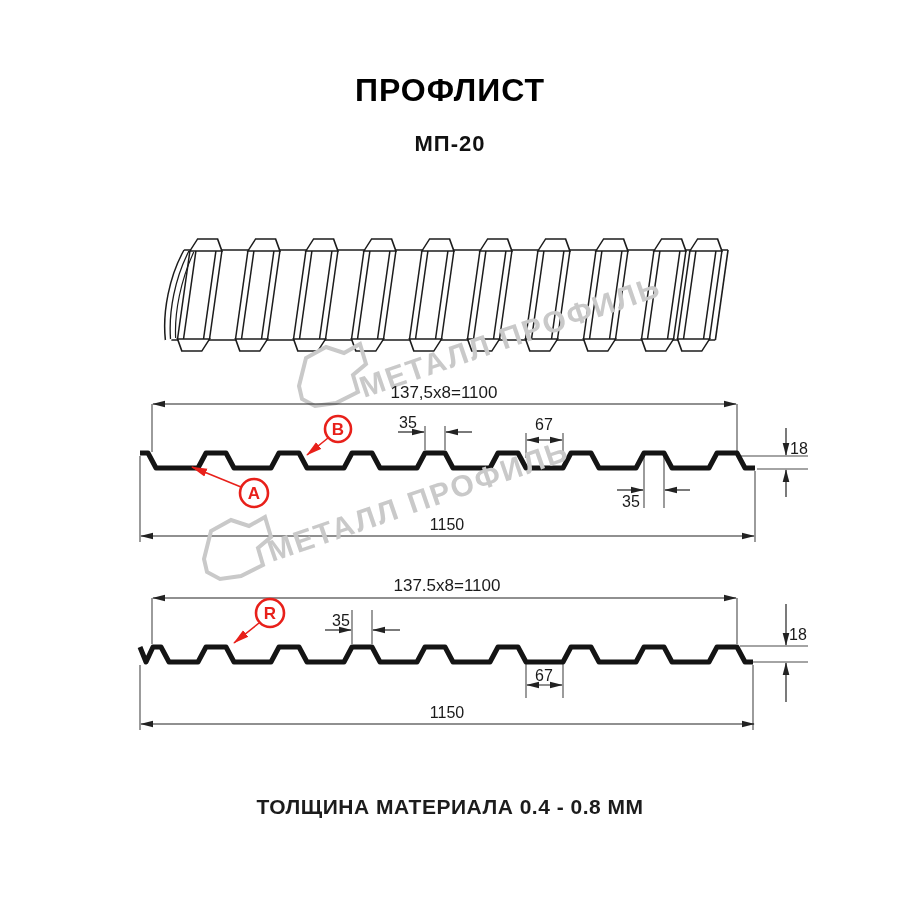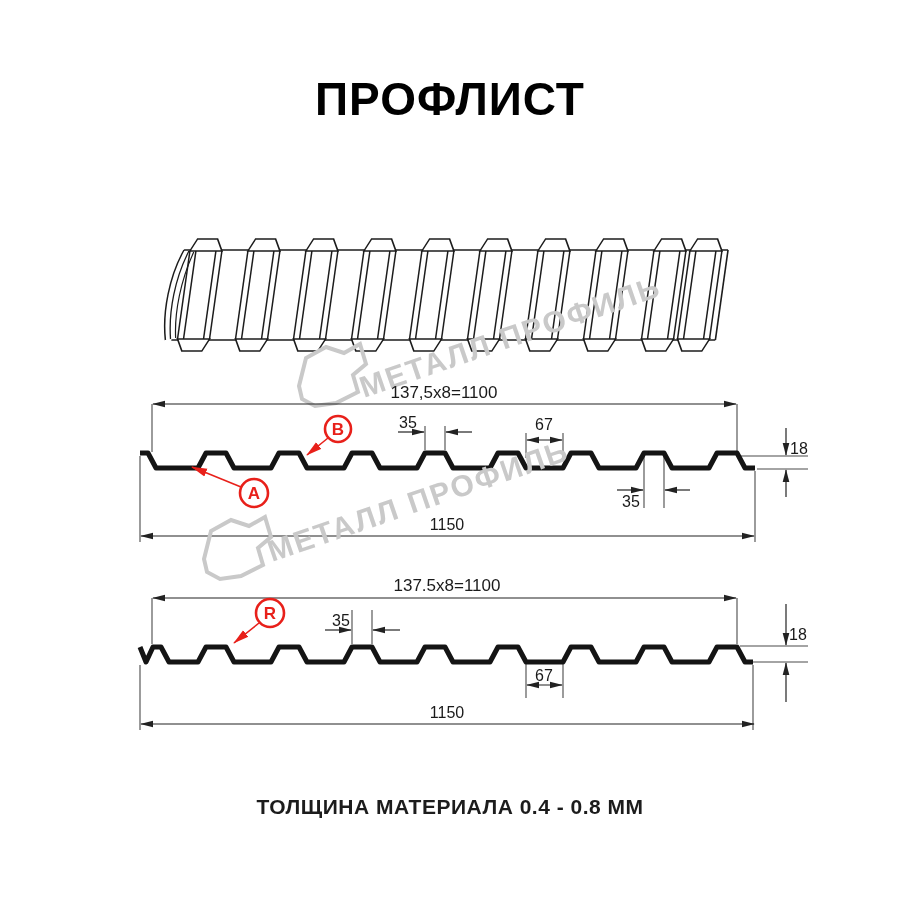--- a/index.html
+++ b/index.html
@@ -1,34 +1,35 @@
 <!DOCTYPE html>
 <html><head>
 <meta charset="utf-8">
 <style>
   html,body{margin:0;padding:0;background:#ffffff;}
   .canvas{position:relative;width:900px;height:900px;background:#ffffff;overflow:hidden;
           font-family:"Liberation Sans",sans-serif;}
   .abs{position:absolute;left:0;width:100%;text-align:center;color:#000;}
-  .title{top:72px;font-size:46px;font-weight:800;letter-spacing:1px;}
+  .title{top:72px;font-size:32px;font-weight:800;letter-spacing:1px;}
   .subtitle{top:131px;font-size:22px;font-weight:600;letter-spacing:1px;color:#111;}
   .footnote{top:795px;font-size:21px;font-weight:700;letter-spacing:.5px;color:#1c1c1c;}
   svg.draw{position:absolute;left:0;top:0;}
   .dimtxt{font-size:16px;fill:#1a1a1a;font-family:"Liberation Sans",sans-serif;}
   .formtxt{font-size:17px;fill:#1a1a1a;font-family:"Liberation Sans",sans-serif;}
   .lbltxt{font-size:17px;font-weight:bold;fill:#e8201a;font-family:"Liberation Sans",sans-serif;}
   .wmtxt{font-size:30px;font-weight:bold;letter-spacing:2px;fill:#c9c9c9;
          font-family:"Liberation Sans",sans-serif;}
 </style>
 </head>
 <body>
 
 <div class="canvas">
 
   <div class="abs title">ПРОФЛИСТ</div>
+  <div class="abs subtitle">МП-20</div>
 
   <svg class="draw" width="900" height="900" viewBox="0 0 900 900">
     <defs>
       <marker id="arB" viewBox="0 0 10 6" refX="9.4" refY="3" markerWidth="11" markerHeight="7" orient="auto-start-reverse">
           <path d="M0,0.4 L10,3 L0,5.6 Z" fill="#222"></path>
         </marker>
       <marker id="arR" viewBox="0 0 10 6" refX="9.4" refY="3" markerWidth="10" markerHeight="6" orient="auto-start-reverse">
           <path d="M0,0.4 L10,3 L0,5.6 Z" fill="#e8201a"></path>
         </marker>
       <g id="rib3d">

